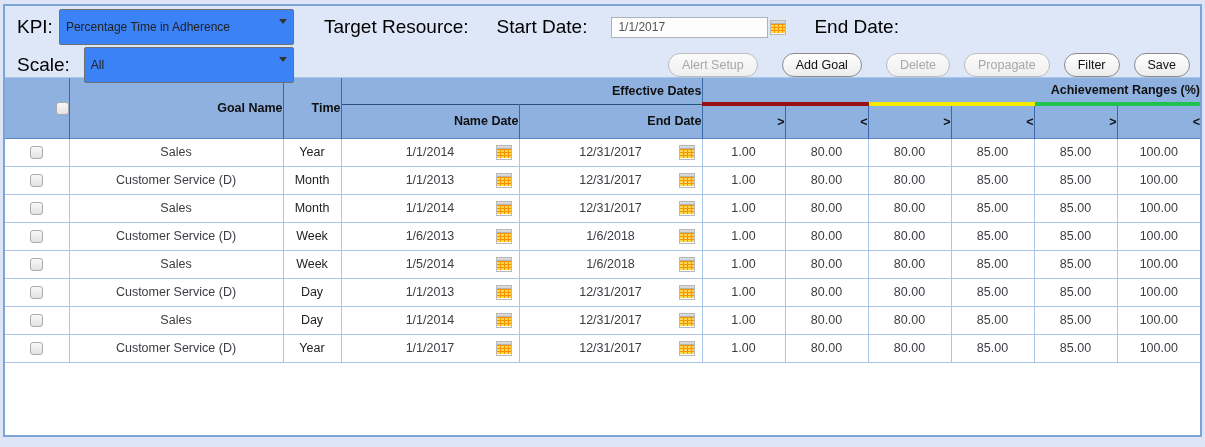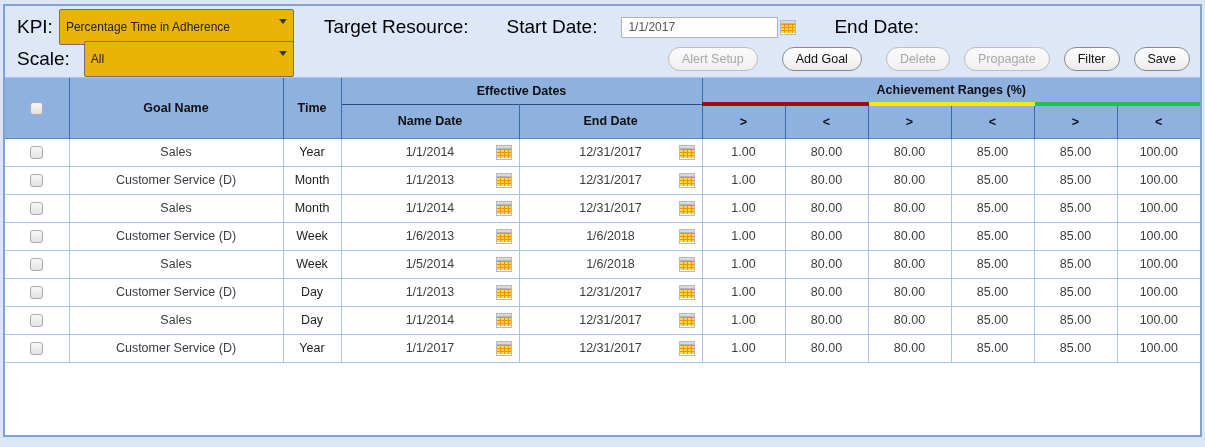--- a/index.html
+++ b/index.html
@@ -18,26 +18,26 @@
     overflow:hidden;
   }
   
   .toolbar {
     background:#dde7f8;
     height:72px;
     padding:8px 10px 6px 12px;
     border-bottom:1px solid #a9c6ea;
   }
   .tb-row { display:flex; align-items:center; height:26px; }
-  .tb-row + .tb-row { margin-top:6px; }
+  .tb-row + .tb-row { margin-top:12px; }
   .tb-label { font-size:19px; color:#000000; white-space:nowrap; }
   .select {
     position:relative;
     height:36px;
-    background:#eab308;
+    background:#3b82f6;
     border:1px solid #707070;
     border-radius:2px;
     display:flex; align-items:center;
     font-size:12px; color:#222;
     padding:0 18px 0 6px;
     cursor:default;
   }
   .select .caret {
     position:absolute; right:6px; top:9px;
     width:0; height:0;
@@ -82,21 +82,21 @@
     border-color:#bdbdbd;
     background:linear-gradient(#fbfbfb,#f0f0f0);
     cursor:default;
   }
   
   table { border-collapse:collapse; table-layout:fixed; width:1195px; }
   thead th {
     background:#8fb1e0;
     font-size:12.5px; font-weight:bold; color:#101010;
     border-right:1px solid #3c69a8;
-    text-align:center;
+    text-align:right;
     vertical-align:middle;
   }
   thead tr.group-row th { height:26px; }
   thead tr.sub-row th { height:34px; }
   thead th:last-child { border-right:none; }
   th.op-col { border-top:4px solid transparent; }
   th.eff-sub { border-top:1px solid #2d4f80; }
   thead tr.sub-row { border-bottom:1px solid #5b87c5; }
   tbody td {
     height:28px;
@@ -112,21 +112,21 @@
   td.c-date { position:relative; }
   td.c-date .cal { position:absolute; right:7px; top:6px; }
   .checkbox {
     display:inline-block; width:13px; height:13px;
     border:1px solid #ababab; border-radius:3px;
     background:linear-gradient(#f8f8f8,#e2e2e2);
     vertical-align:middle; cursor:pointer;
   }
   
   .ml6{margin-left:6px}.ml8{margin-left:8px}.ml14{margin-left:14px}
-  .ml24{margin-left:24px}.ml26{margin-left:38px}.ml30{margin-left:30px}
+  .ml24{margin-left:24px}.ml26{margin-left:28px}.ml30{margin-left:30px}
   .mlauto{margin-left:auto}
   .w-kpi{width:235px}.w-tr{width:177px}.w-scale{width:210px}
   .w-sdate{width:157px}.w-edate{width:128px}
 </style>
 </head>
 <body>
 
 <div class="component">
 
   <div class="toolbar">

